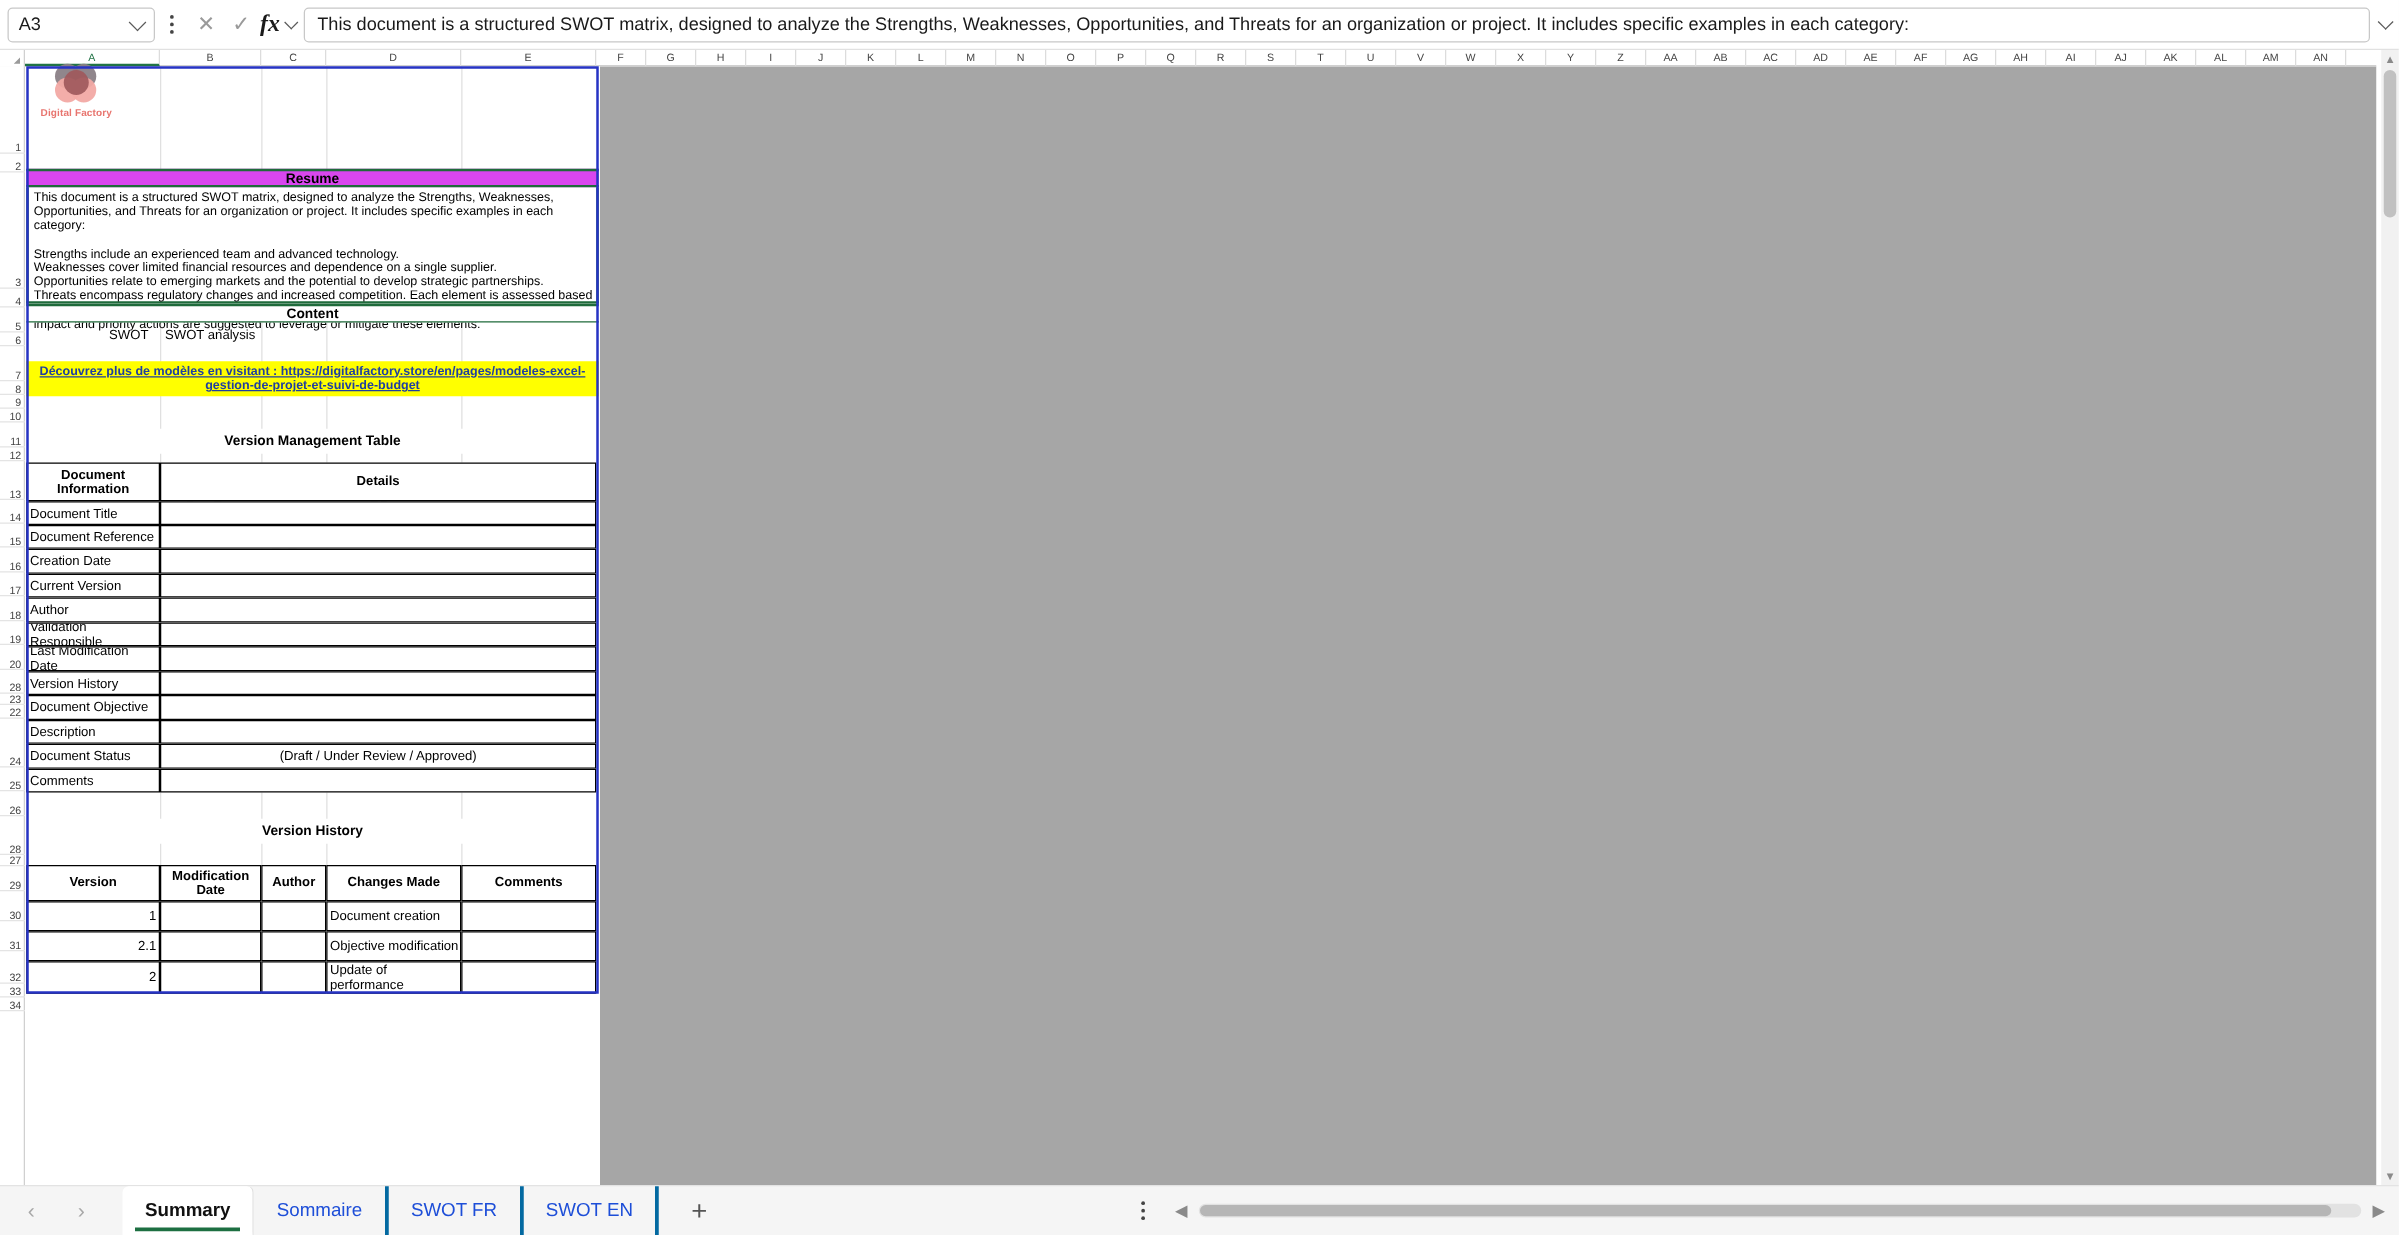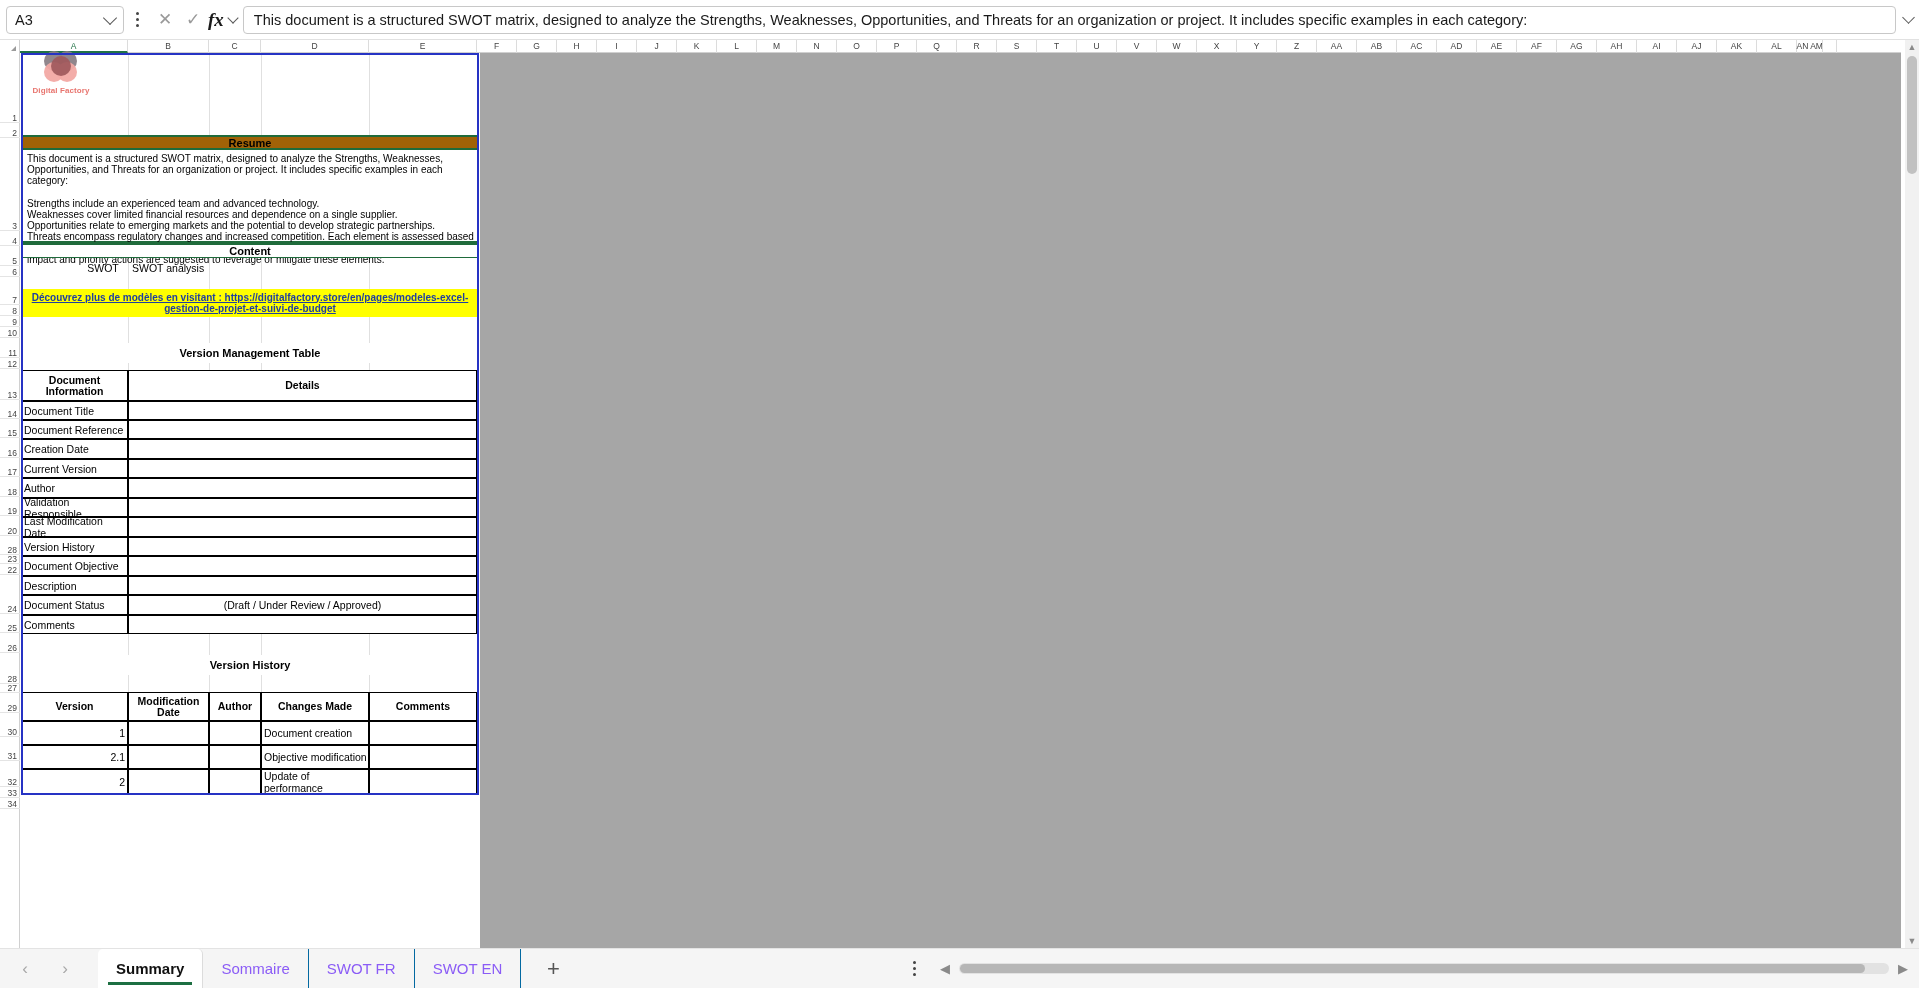--- a/index.html
+++ b/index.html
@@ -180,21 +180,21 @@
     overflow: hidden;
   }
   .cell.ctr { justify-content: center; align-items: center; text-align: center; margin-left: 28px; }
   .cell.lft { justify-content: flex-start; align-items: center; padding-left: 2px; }
 
   
   .resume-title {
     position: absolute; z-index: 4;
     border-top: 2px solid #1f6b3b;
     border-bottom: 2px solid #1f6b3b;
-    background: #a16207;
+    background: #d946ef;
     display: flex; align-items: center; justify-content: center;
     font-weight: bold; font-size: 11px; text-align: right;
   }
   .resume-body {
     position: absolute; z-index: 4;
     border-left: 2px solid #1f6b3b;
     border-right: 2px solid #1f6b3b;
     border-bottom: 2px solid #1f6b3b;
     background: #fff;
     font-size: 10px; line-height: 11.2px;
@@ -275,22 +275,22 @@
     display: flex; align-items: center;
   }
   .navarrows { display: flex; align-items: center; margin-left: 14px; gap: 18px; }
   .navarrow {
     width: 22px; height: 22px; display: flex; align-items: center; justify-content: center;
     color: #a8a8a8; font-size: 17px;
   }
   .tabs { display: flex; align-items: stretch; height: 40px; margin-left: 22px; }
   .tab {
     display: flex; align-items: center; padding: 0 18px;
-    font-size: 15px; color: #8b5cf6; position: relative;
-    border-right: 1px solid #0369a1;
+    font-size: 15px; color: #1d4ed8; position: relative;
+    border-right: 3px solid #0369a1;
   }
   .tab.active {
     background: #ffffff; font-weight: bold; color: #111;
     border-right: 1px solid #dcdcdc;
     border-top-left-radius: 5px; border-top-right-radius: 5px;
   }
   .tab.active:after {
     content: ""; position: absolute; left: 10px; right: 10px; bottom: 4px;
     height: 2.5px; background: #1d6f42;
   }
@@ -401,21 +401,21 @@
       <div class="ch" style="left: 1437px; width: 40px;">AD</div>
       <div class="ch" style="left: 1477px; width: 40px;">AE</div>
       <div class="ch" style="left: 1517px; width: 40px;">AF</div>
       <div class="ch" style="left: 1557px; width: 40px;">AG</div>
       <div class="ch" style="left: 1597px; width: 40px;">AH</div>
       <div class="ch" style="left: 1637px; width: 40px;">AI</div>
       <div class="ch" style="left: 1677px; width: 40px;">AJ</div>
       <div class="ch" style="left: 1717px; width: 40px;">AK</div>
       <div class="ch" style="left: 1757px; width: 40px;">AL</div>
       <div class="ch" style="left: 1797px; width: 40px;">AM</div>
-      <div class="ch" style="left: 1783px; width: 40px;">AN</div>
+      <div class="ch" style="left: 1837px; width: 40px;">AN</div>
     </div>
 
   <div class="row-head">
       <div class="rh" style="top: 0px; height: 70px;">1</div>
       <div class="rh" style="top: 70px; height: 15px;">2</div>
       <div class="rh" style="top: 85px; height: 93px;">3</div>
       <div class="rh" style="top: 178px; height: 15px;">4</div>
       <div class="rh" style="top: 193px; height: 20px;">5</div>
       <div class="rh" style="top: 213px; height: 11px;">6</div>
       <div class="rh" style="top: 224px; height: 28px;">7</div>

